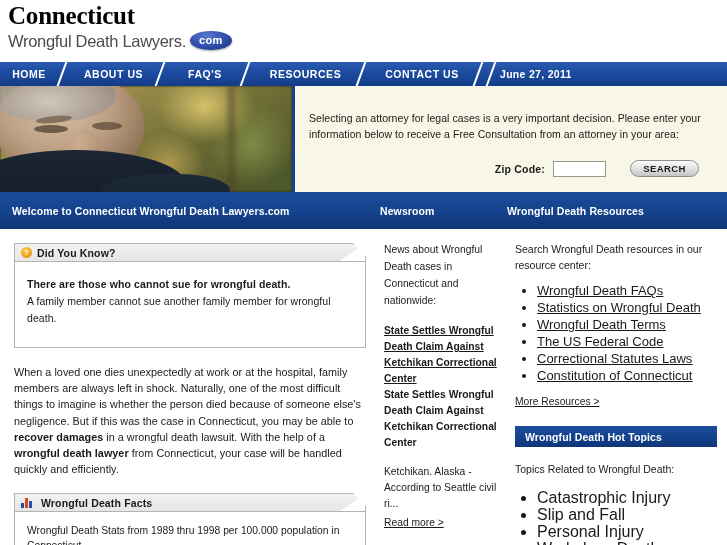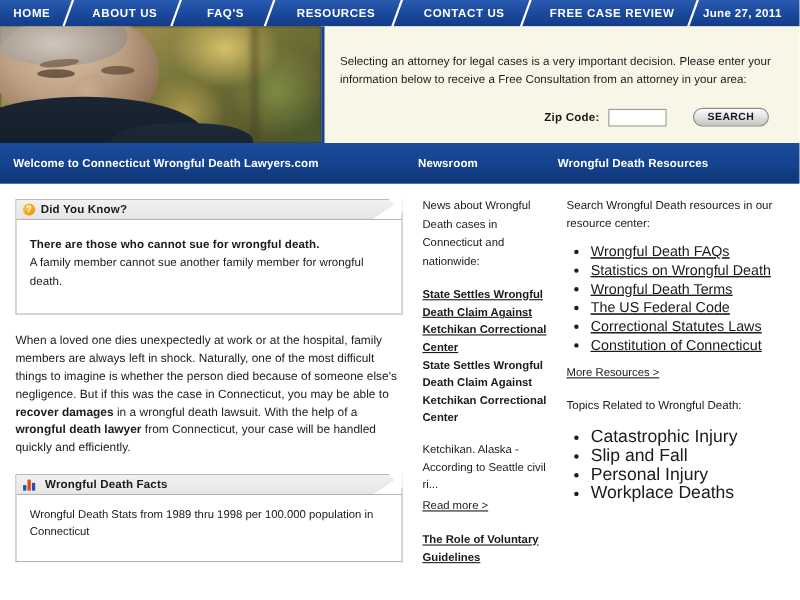--- a/index.html
+++ b/index.html
@@ -478,33 +478,39 @@
     line-height: 16px;
     margin-bottom: 1px;
     color: #1a1a1a;
   }
 </style>
 </head>
 <body>
 
 <div class="page">
 
+  <div class="masthead">
+    <div class="brand-state">Connecticut</div>
+    <div class="brand-line2">
+      <span class="brand-sub">Wrongful Death Lawyers.</span>
+      <span class="com-badge">com</span>
+    </div>
+  </div>
 
   <div class="nav">
     <div class="nav-item" style="width:58px;flex:0 0 58px;">HOME</div>
     <div class="nav-sep"></div>
     <div class="nav-item" style="width:85px;flex:0 0 85px;">ABOUT US</div>
     <div class="nav-sep"></div>
     <div class="nav-item" style="width:72px;flex:0 0 72px;">FAQ'S</div>
     <div class="nav-sep"></div>
     <div class="nav-item" style="width:103px;flex:0 0 103px;">RESOURCES</div>
     <div class="nav-sep"></div>
     <div class="nav-item" style="width:104px;flex:0 0 104px;">CONTACT US</div>
     <div class="nav-sep"></div>
-    <div class="nav-item" style="width:139px;flex:0 0 139px;">FREE CASE REVIEW</div>
     <div class="nav-sep"></div>
     <div class="nav-date">June 27, 2011</div>
   </div>
 
   <div class="hero">
     <div class="hero-photo">
       <div class="photo-bg"></div>
       <div class="photo-trunk"></div>
       <div class="photo-head"></div>
       <div class="photo-hair"></div>
@@ -591,20 +597,21 @@
       <ul class="r-list">
         <li><span>Wrongful Death FAQs</span></li>
         <li><span>Statistics on Wrongful Death</span></li>
         <li><span>Wrongful Death Terms</span></li>
         <li><span>The US Federal Code</span></li>
         <li><span>Correctional Statutes Laws</span></li>
         <li><span>Constitution of Connecticut</span></li>
       </ul>
       <a class="r-more">More Resources &gt;</a>
 
+      <div class="hot-bar">Wrongful Death Hot Topics</div>
       <div class="hot-intro">Topics Related to Wrongful Death:</div>
       <ul class="hot-list">
         <li>Catastrophic Injury</li>
         <li>Slip and Fall</li>
         <li>Personal Injury</li>
         <li>Workplace Deaths</li>
 
       </ul>
     </div>
 

